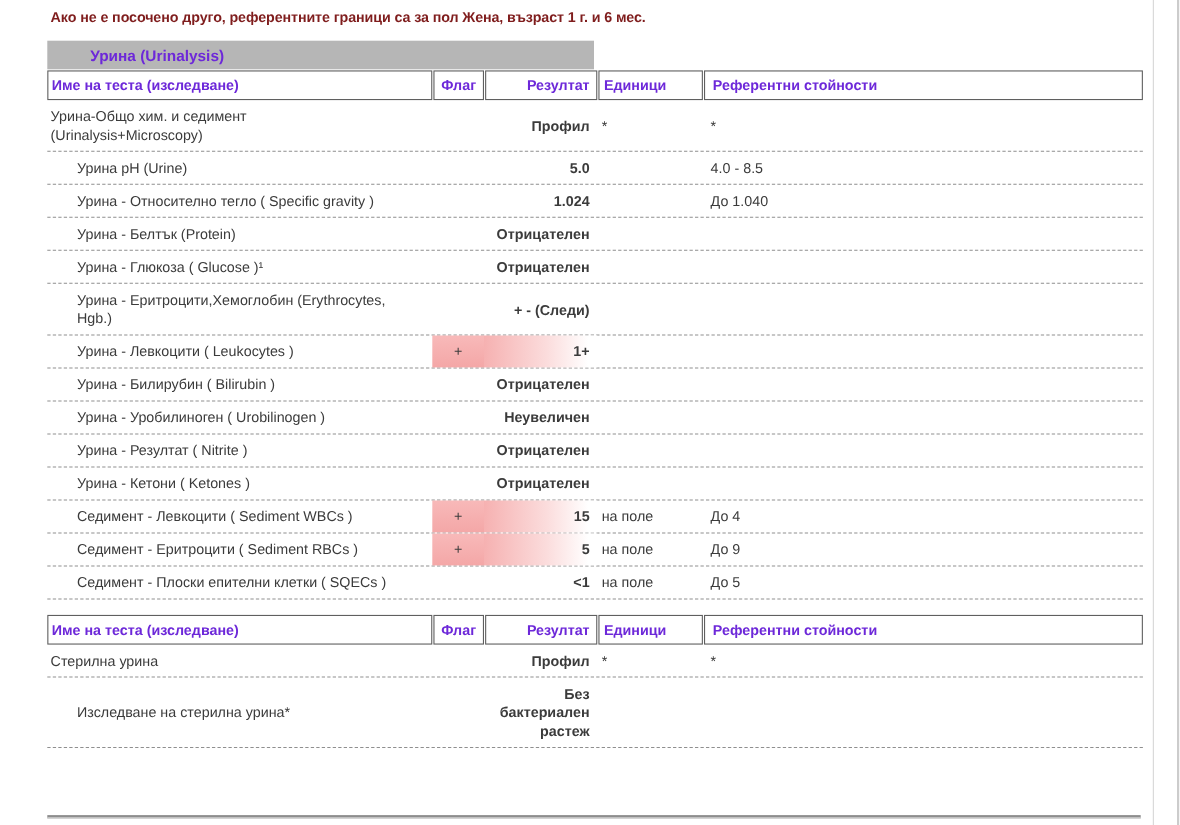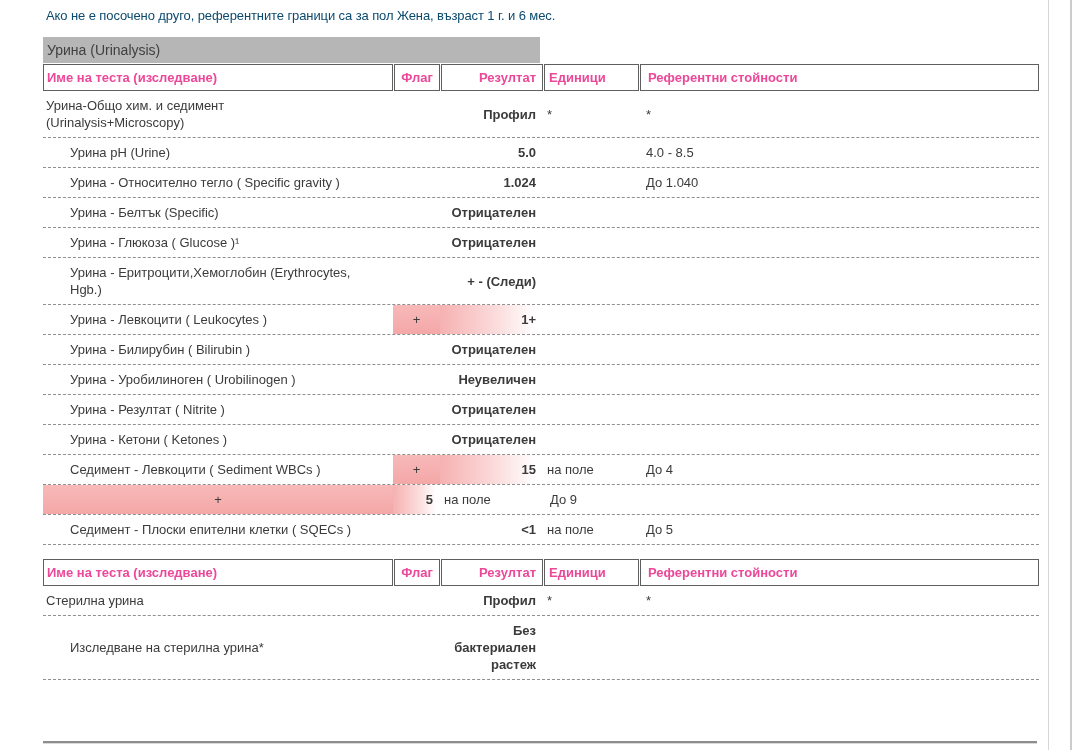--- a/index.html
+++ b/index.html
@@ -2,37 +2,37 @@
 <html><head>
 <meta charset="utf-8">
 <style>
   html,body{margin:0;padding:0;}
   body{
     width:1073px;height:750px;overflow:hidden;background:#ffffff;
     font-family:"Liberation Sans","DejaVu Sans",sans-serif;
     color:#3b3b3b;position:relative;font-size:13px;
   }
   .note{
-    margin:8px 0 0 46px;font-weight:normal;font-size:13px;color:#0c4a6e;
+    margin:8px 0 0 46px;font-weight:bold;font-size:13px;color:#7f1d1d;
     letter-spacing:-0.1px;
   }
   #sections{margin-left:43px;width:996px;}
   .section{margin-top:14px;}
   .section-bar{
     width:497px;height:26px;background:#b6b6b6;
     display:flex;align-items:center;padding-left:4px;box-sizing:border-box;
   }
-  .section-title{font-weight:normal;font-size:14px;color:#404040;}
+  .section-title{font-weight:bold;font-size:14px;color:#6d28d9;margin-left:35px;}
   .thead{
     display:grid;grid-template-columns:350px 47px 103px 96px 400px;
     margin-top:1px;
   }
   .th{
     border:1.5px solid #5f5f5f;height:27px;box-sizing:border-box;
-    font-weight:bold;color:#ec4899;display:flex;align-items:center;
+    font-weight:bold;color:#6d28d9;display:flex;align-items:center;
     background:#fff;margin-left:1px;
   }
   .th:first-child{margin-left:0;}
   .th-name{padding-left:3px;}
   .th-flag{justify-content:center;}
   .th-result{justify-content:flex-end;padding-right:6px;}
   .th-units{padding-left:4px;}
   .th-ref{padding-left:7px;}
   .tr{
     display:grid;grid-template-columns:350px 47px 103px 96px 400px;
@@ -100,21 +100,21 @@
 
   <div class="tr indent">
     <div class="td td-name">Урина - Относително тегло ( Specific gravity )</div>
     <div class="td td-flag"></div>
     <div class="td td-result">1.024</div>
     <div class="td td-units"></div>
     <div class="td td-ref">До 1.040</div>
   </div>
 
   <div class="tr indent">
-    <div class="td td-name">Урина - Белтък (Specific)</div>
+    <div class="td td-name">Урина - Белтък (Protein)</div>
     <div class="td td-flag"></div>
     <div class="td td-result">Отрицателен</div>
     <div class="td td-units"></div>
     <div class="td td-ref"></div>
   </div>
 
   <div class="tr indent">
     <div class="td td-name">Урина - Глюкоза ( Glucose )¹</div>
     <div class="td td-flag"></div>
     <div class="td td-result">Отрицателен</div>
@@ -173,20 +173,21 @@
 
   <div class="tr indent flagged">
     <div class="td td-name">Седимент - Левкоцити ( Sediment WBCs )</div>
     <div class="td td-flag">+</div>
     <div class="td td-result">15</div>
     <div class="td td-units">на поле</div>
     <div class="td td-ref">До 4</div>
   </div>
 
   <div class="tr indent flagged">
+    <div class="td td-name">Седимент - Еритроцити ( Sediment RBCs )</div>
     <div class="td td-flag">+</div>
     <div class="td td-result">5</div>
     <div class="td td-units">на поле</div>
     <div class="td td-ref">До 9</div>
   </div>
 
   <div class="tr indent">
     <div class="td td-name">Седимент - Плоски епителни клетки ( SQECs )</div>
     <div class="td td-flag"></div>
     <div class="td td-result">&lt;1</div>

